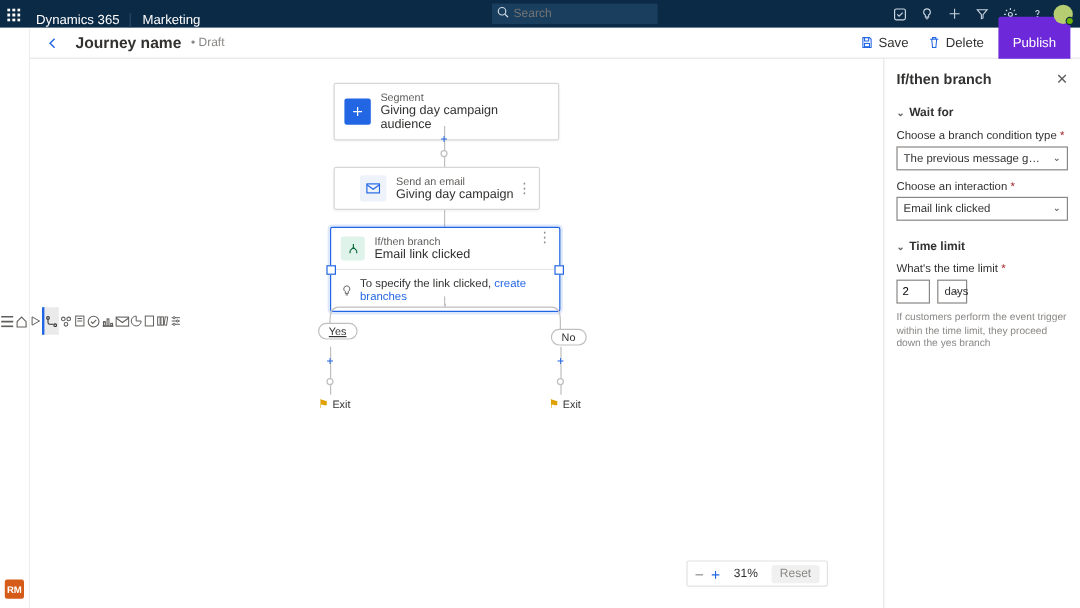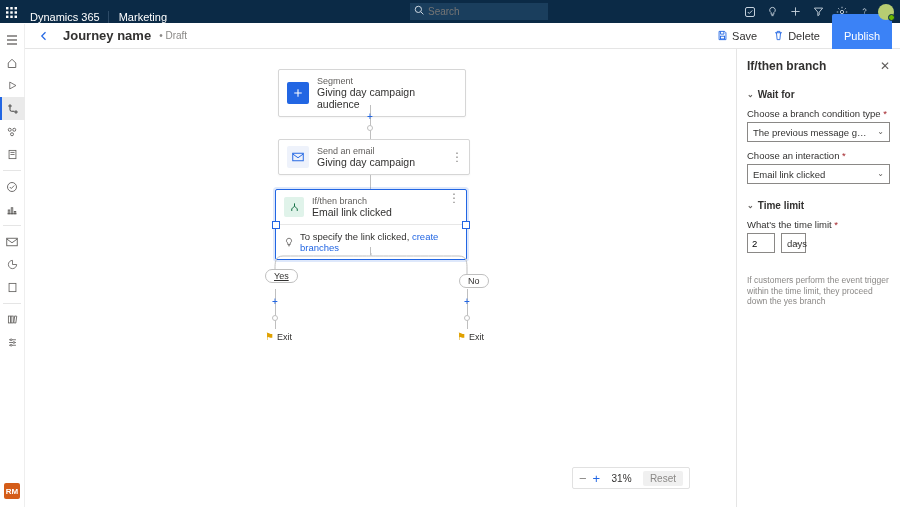--- a/index.html
+++ b/index.html
@@ -24,24 +24,24 @@
   
   .cmdbar { height:26px; border-bottom:1px solid #e5e5e5; display:flex; align-items:center; padding:0 8px 0 2px; font-size:11px;}
   .cmdbar .back-btn { width:22px; height:22px; display:flex; align-items:center; justify-content:center; color:#2266e3; margin-left:6px;}
   .cmdbar .page-title { font-size:13px; font-weight:600; color:#323130; margin-left:8px;}
   .cmdbar .draft { color:#8a8886; font-size:10px; margin-left:8px;}
   .cmdbar .spacer { flex:1; }
   .cmdbar .cmd { display:flex; align-items:center; gap:4px; color:#323130; padding:0 8px; height:100%;text-align:center;}
   .cmdbar .cmd.delete { color:#323130;}
   .cmdbar .cmd .ci { color:#2266e3; font-size:11px;}
   .cmdbar .cmd.delete .ci { color:#2266e3;}
-  .cmdbar .publish { background:#3b82f6; color:#fff; padding:16px 12px; border-radius:2px; margin-left:4px;text-align:right;}
-
-  
-  .leftnav { position:absolute; top:24px; left:0; width:25px; height:483px; border-right:1px solid #eee; background:#fff; display:flex; flex-direction:column; align-items:center; padding-top:4px;}
+  .cmdbar .publish { background:#6d28d9; color:#fff; padding:16px 12px; border-radius:2px; margin-left:4px;text-align:right;}
+
+  
+  .leftnav { position:absolute; top:24px; left:0; width:25px; height:483px; border-right:1px solid #eee; background:#fff; display:flex; flex-direction:row; align-items:center; padding-top:4px;}
   .leftnav .ni { width:25px; height:23px; display:flex; align-items:center; justify-content:center; color:#605e5c; font-size:11px;}
   .leftnav .ni.sel { background:#eaeaea; border-left:2px solid #2266e3;}
   .leftnav .ni.gap { height:1px; width:18px; background:#e5e5e5; margin:4px 0;}
   .leftnav .bottom-badge { position:absolute; bottom:8px; left:4px; width:16px; height:16px; background:#d45c18; color:#fff; font-size:8px; font-weight:600; display:flex; align-items:center; justify-content:center; border-radius:2px;}
 
   
   .canvas { position:absolute; left:25px; top:49px; right:164px; bottom:0; overflow:hidden; }
   
   .nodecard { position:absolute; background:#fff; border:1px solid #d6d6d6; border-radius:2px; box-shadow:0 1px 2px rgba(0,0,0,0.04); display:flex; align-items:center; padding:6px 8px;}
   .nodecard .iconbox { width:22px;height:22px; border-radius:2px; display:flex; align-items:center; justify-content:center; margin-right:8px; flex-shrink:0;}
@@ -80,21 +80,21 @@
   .rpane .rtitle .close { margin-left:auto; color:#605e5c; font-weight:400;}
   .rpane .sectitle { font-size:10px; font-weight:600; color:#323130; margin:0 0 6px 0; display:flex; align-items:center; gap:4px;}
   .rpane .sectitle .caret { color:#605e5c; font-size:8px;}
   .rpane .fldlabel { font-size:9.5px; margin:8px 0 3px 0;}
   .rpane .req { color:#a4262c;}
   .rpane .select { height:20px; border:1px solid #8a8886; display:flex; align-items:center; padding:0 5px; font-size:9.5px; position:relative;}
   .rpane .select .chev { position:absolute; right:5px; top:4px; font-size:8px; color:#605e5c;}
   .rpane .numrow { display:flex; gap:6px;}
   .rpane .numrow input { width:28px; height:20px; border:1px solid #8a8886; font-size:9.5px; padding:0 4px;}
   .rpane .numrow .unit { width:25px;}
-  .rpane .help { font-size:8.5px; color:#8a8886; margin-top:22px; line-height:1.25;}
+  .rpane .help { font-size:8.5px; color:#8a8886; margin-top:6px; line-height:1.25;}
   .rpane .secsp { height:16px;}
 
   
   .zoombar { position:absolute; left:572px; bottom:18px; height:22px; width:118px; display:flex; align-items:center; background:#fff; border:1px solid #e1e1e1; border-radius:2px; padding:0 6px; gap:6px; font-size:10px;}
   .zoombar .zm { color:#8a8886; cursor:pointer; font-size:13px; line-height:1;}
   .zoombar .zm.plus { color:#2266e3; position:relative;}
   .zoombar .zval { flex:1; text-align:center; color:#323130;}
   .zoombar .reset { color:#8a8886; padding:2px 7px; background:#f0f0f0; border-radius:2px; cursor:pointer;}
 
   svg { display:block; }
@@ -306,21 +306,21 @@
     <div class="txt">
       <div class="lbl">Segment</div>
       <div class="val">Giving day campaign audience</div>
     </div>
   </div>
 
   <div class="vline" style="left:345px; top:56px; height:35px;"></div>
   <div class="plus" style="left:339px; top:61px;">+</div>
   <div class="dot" style="left:342px; top:76px;"></div>
 
-  <div class="nodecard" style="left:253px; top:90px; width:192px; height:36px;">
+  <div class="nodecard" style="left:253px; top:90px; width:172px; height:36px;justify-content:center;">
     <div class="iconbox" style="background:#eef2fb;color:#2266e3;">
       <svg width="12" height="10" viewBox="0 0 16 12" fill="none" stroke="#2266e3" stroke-width="1.3">
           <rect x="1" y="1" width="14" height="10"></rect>
           <path d="M1 2l7 5 7-5"></path>
         </svg>
     </div>
     <div class="txt">
       <div class="lbl">Send an email</div>
       <div class="val">Giving day campaign</div>
     </div>

